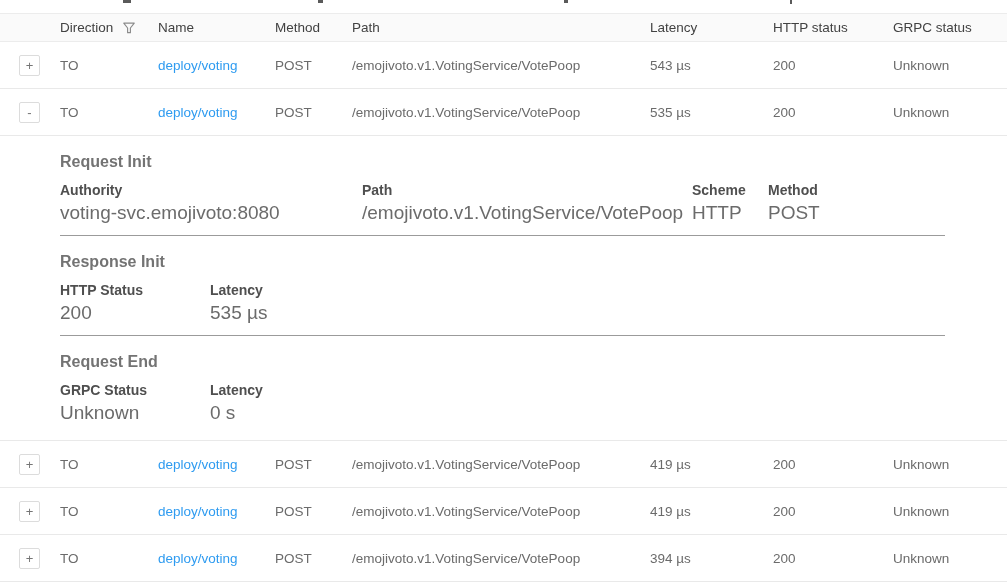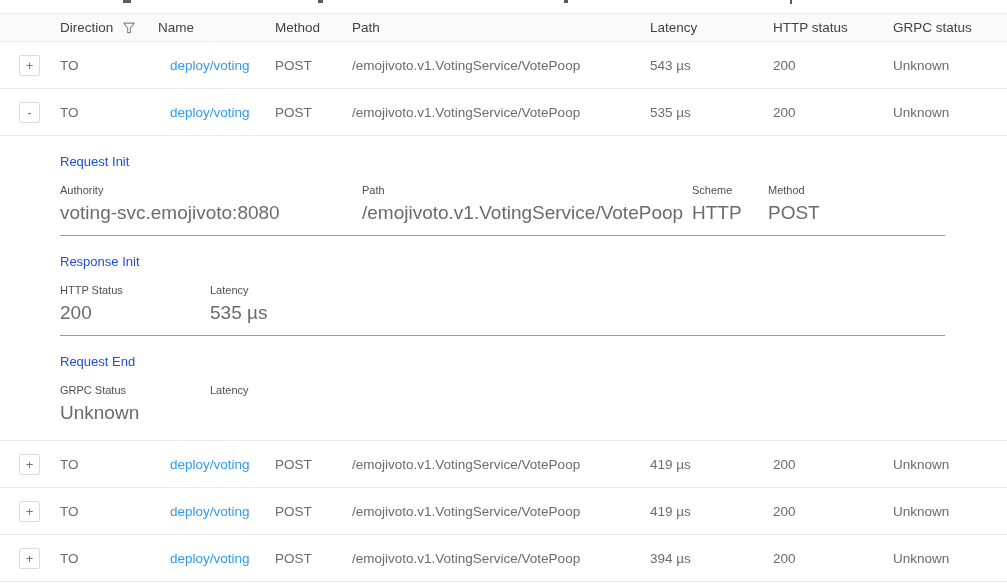--- a/index.html
+++ b/index.html
@@ -30,32 +30,32 @@
   .filter-btn { display:inline-flex; align-items:center; justify-content:center;
     background:none; border:none; cursor:pointer; padding:0; }
 
   .row { height:47px; border-bottom:1px solid #e9e9e9; background:#fff; }
 
   .expander-cell { padding-left:19px; }
   .expander { width:21px; height:21px; border:1px solid #dcdcdc; border-radius:2px;
     background:#fff; color:#757575; font-size:13px; line-height:19px; text-align:center;
     cursor:pointer; padding:0; font-family:"Liberation Sans",sans-serif; }
 
-  .link { color:#2e9bf0; text-decoration:none; cursor:pointer;margin-left:12px; }
+  .link { color:#2e9bf0; text-decoration:none; cursor:pointer; }
 
   
   .detail { height:305px; border-bottom:1px solid #e9e9e9; padding:16px 62px 0 60px;
     overflow:hidden; background:#fff; }
-  .section-title { font-size:13px; font-weight:normal; color:#1d4ed8; line-height:19px;
+  .section-title { font-size:16px; font-weight:bold; color:#737373; line-height:19px;
     margin-bottom:11px; }
   .fields { display:grid; }
   .fields.req { grid-template-columns:302px 330px 76px 76px 1fr; }
   .fields.resp-init { grid-template-columns:150px 1fr; }
   .fields.resp-end { grid-template-columns:150px 150px 1fr; }
-  .field-label { font-size:11px; font-weight:normal; color:#4f4f4f; line-height:17px;
+  .field-label { font-size:14px; font-weight:bold; color:#4f4f4f; line-height:17px;
     margin-bottom:4px; white-space:nowrap; }
   .field-value { font-size:19px; color:#6b6b6b; line-height:19px; white-space:nowrap; }
   .section-divider { border:none; border-top:1px solid #9b9b9b; margin:13px 0 16px 0; }
 </style>
 </head>
 <body>
 
 <div class="page">
 
   <div class="clip-strip">
@@ -143,20 +143,21 @@
       <hr class="section-divider">
 
       <div class="section-title">Request End</div>
       <div class="fields resp-end">
         <div>
           <div class="field-label">GRPC Status</div>
           <div class="field-value">Unknown</div>
         </div>
         <div>
           <div class="field-label">Latency</div>
+          <div class="field-value">0 s</div>
         </div>
       </div>
     </div>
 
     <div class="grid-row row">
       <div class="cell expander-cell"><button class="expander">+</button></div>
       <div class="cell">TO</div>
       <div class="cell"><a class="link">deploy/voting</a></div>
       <div class="cell">POST</div>
       <div class="cell">/emojivoto.v1.VotingService/VotePoop</div>

